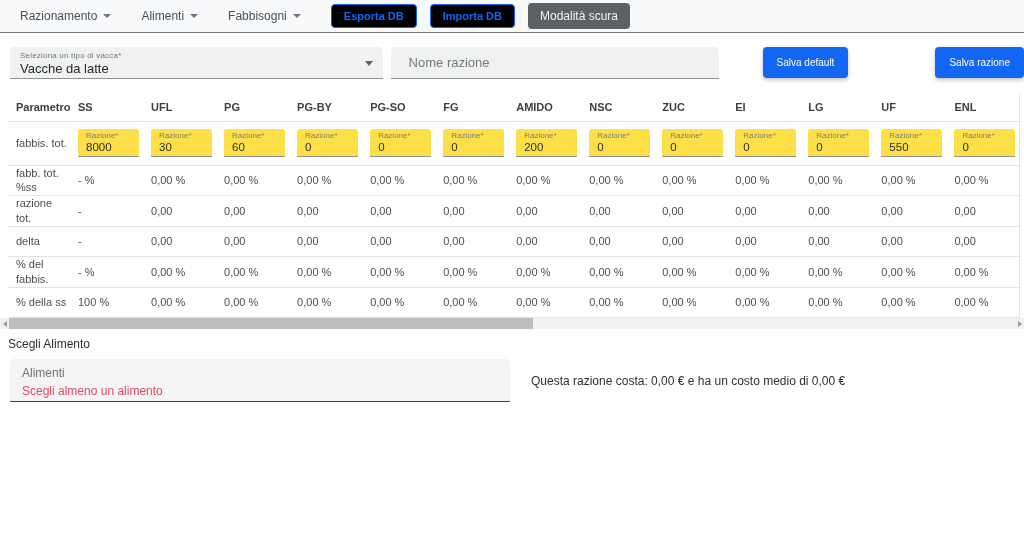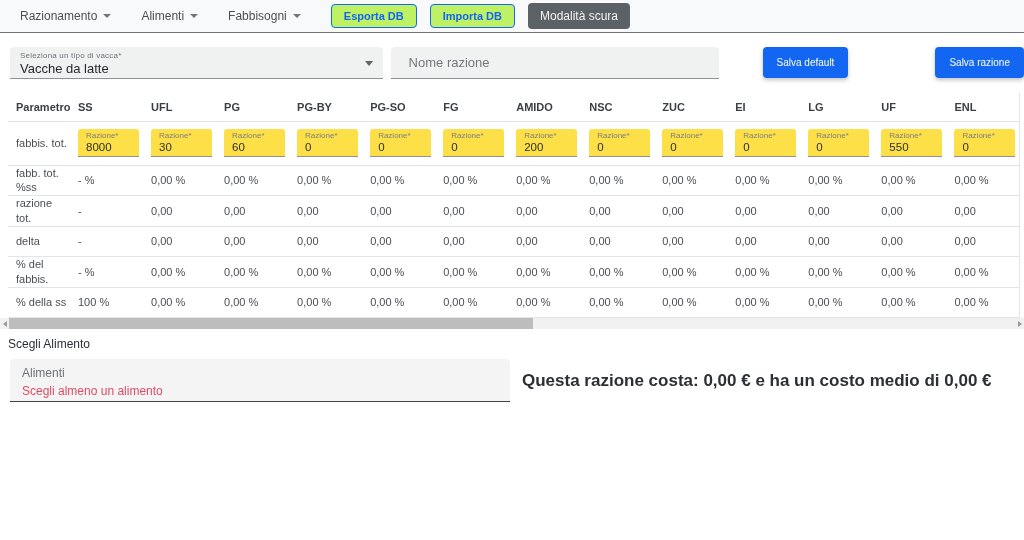--- a/index.html
+++ b/index.html
@@ -33,21 +33,21 @@
   .caret-down {
     width: 0; height: 0;
     border-left: 4px solid transparent;
     border-right: 4px solid transparent;
     border-top: 4px solid #70767c;
     display: inline-block;
   }
   .btn-outline {
     border: 1px solid #1266f1;
     color: #1266f1;
-    background: #bef264;
+    background: #000000;
     border-radius: 4px;
     font-size: 11px;
     font-weight: bold;
     padding: 5px 12px;
     margin-right: 13px;
     cursor: pointer;
     font-family: "Liberation Sans", sans-serif;
     white-space: nowrap;
   }
   .btn-dark {
@@ -204,23 +204,23 @@
     width: 500px; height: 43px;
     background: #f4f4f4;
     border-bottom: 1px solid #3f4246;
     border-radius: 4px 4px 0 0;
     padding: 7px 12px 0;
     cursor: pointer;
   }
   .feed-label { font-size: 12px; color: #6e7378; }
   .feed-error { font-size: 12px; color: #dc4c64; margin-top: 4px; }
   .cost-text {
-    margin-left: 12px;
-    font-size: 17px;
-    font-weight: bold;
+    margin-left: 21px;
+    font-size: 12px;
+    font-weight: normal;
     color: #2c2f33;
     white-space: nowrap;
   }
 </style>
 </head>
 <body>
 
 <div class="topbar">
   <div style="display:flex;align-items:center;">
       <div class="menu-item">

